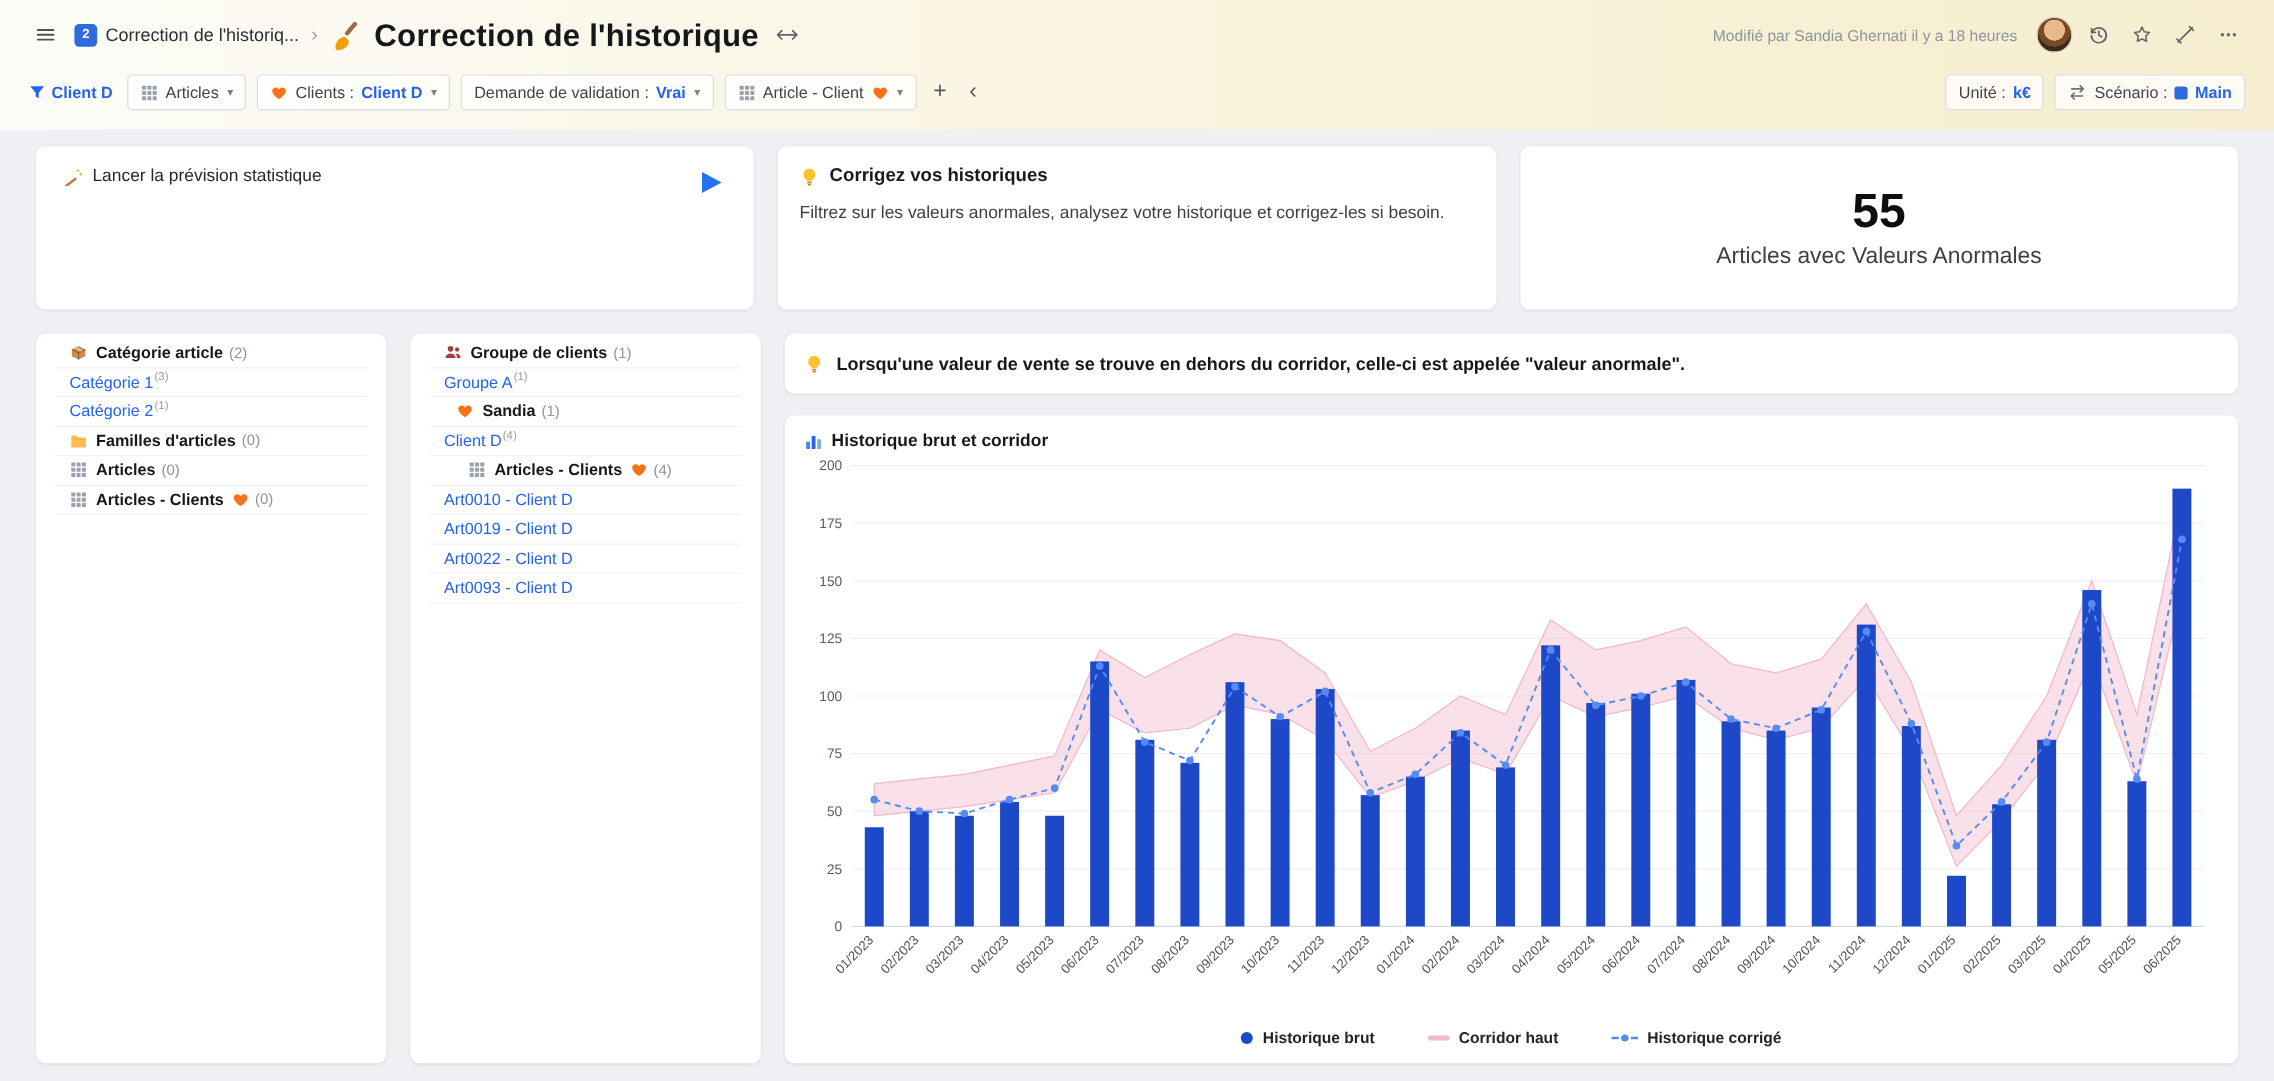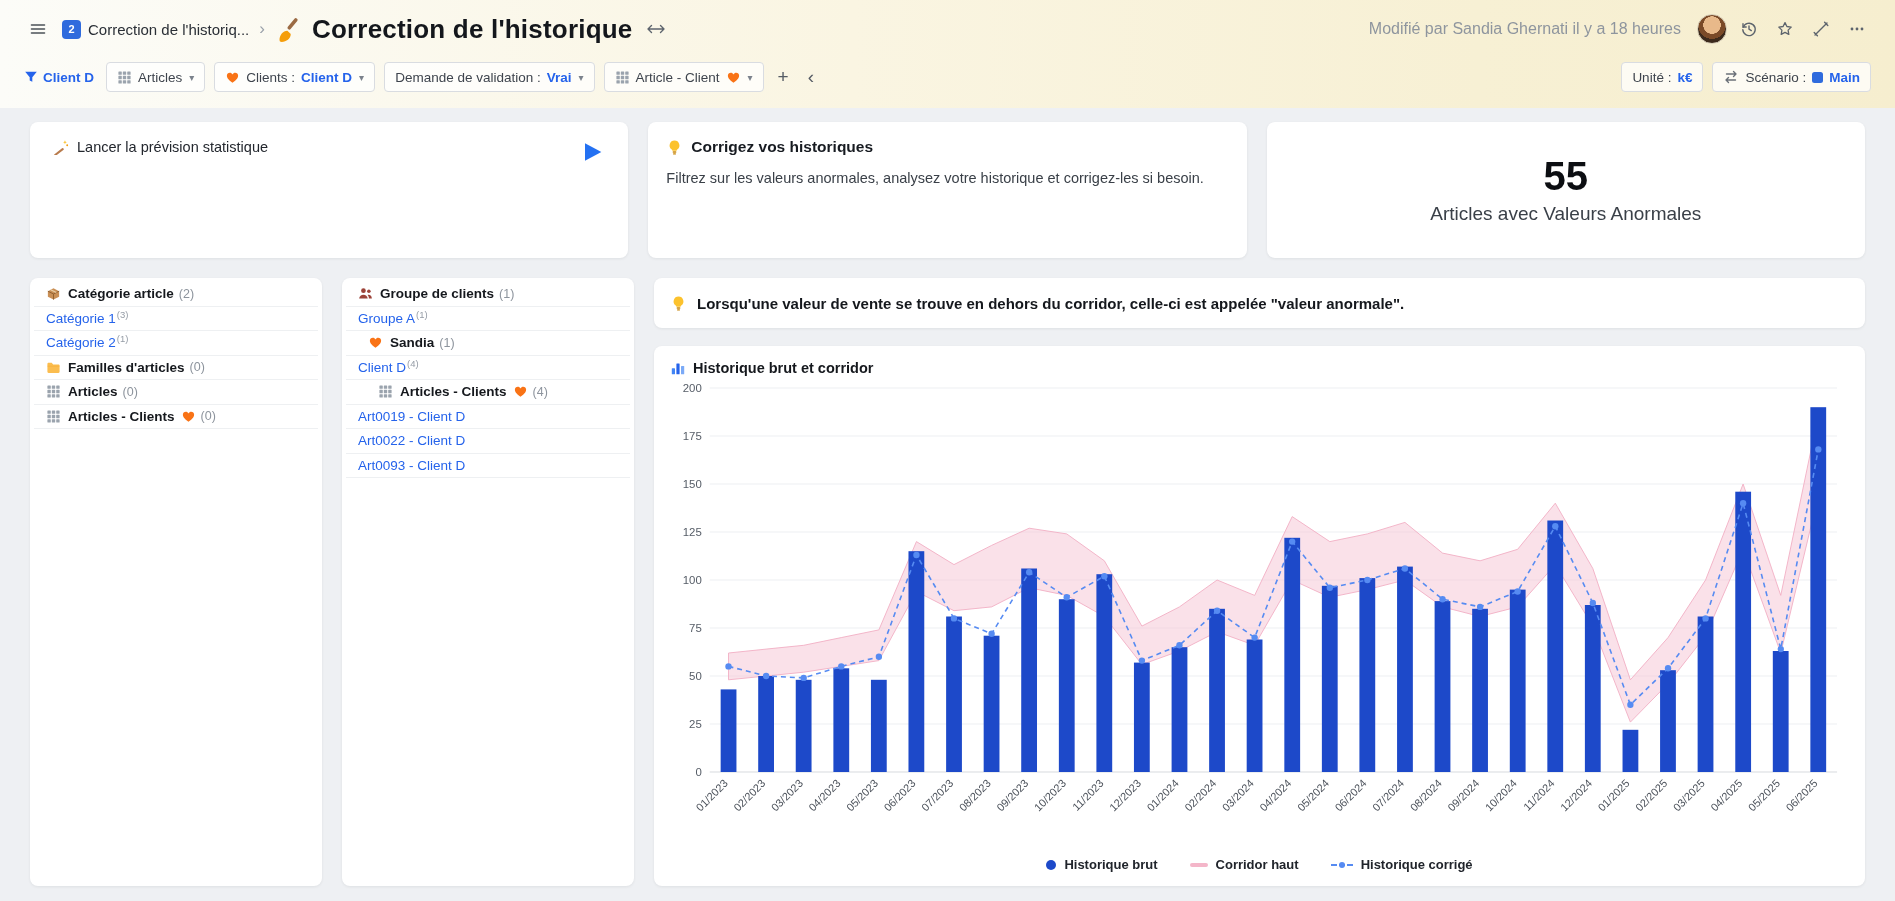--- a/index.html
+++ b/index.html
@@ -9,21 +9,21 @@
   .header{display:flex;align-items:center;justify-content:space-between;height:58px;padding:0 24px}
   .h-left{display:flex;align-items:center;gap:10px;min-width:0}
   .h-right{display:flex;align-items:center;gap:8px}
   .iconbtn{display:inline-flex;align-items:center;justify-content:center;width:28px;height:28px;border-radius:6px;cursor:pointer;color:#5b626b}
   .crumb{display:flex;align-items:center;gap:7px;font-size:15px;color:#2a2f36;max-width:225px;cursor:pointer}
   .crumb-badge{display:inline-flex;align-items:center;justify-content:center;min-width:19px;height:19px;border-radius:4px;background:#2f6bdd;color:#fff;font-size:11px;font-weight:700}
   .crumb-text{white-space:nowrap;overflow:hidden}
   .crumb-sep{color:#9aa1aa;font-size:17px}
   .title-emoji{display:inline-flex;width:27px;height:27px}
   .page-title{font-size:26px;font-weight:700;color:#14171c;letter-spacing:.2px;white-space:nowrap}
-  .modified{font-size:16px;color:#8e959e;margin-right:8px;white-space:nowrap}
+  .modified{font-size:13px;color:#8e959e;margin-right:8px;white-space:nowrap}
   .avatar{width:30px;height:30px;border-radius:50%;background:radial-gradient(circle at 50% 36%,#e8b98a 0 38%,#7a4a28 39% 60%,#3c2a1c 61% 100%);border:1px solid #d8cfba;cursor:pointer}
   .toolbar{display:flex;align-items:flex-start;justify-content:space-between;padding:4px 24px 16px}
   .t-left,.t-right{display:flex;align-items:center;gap:9px}
   .filter-chip{display:flex;align-items:center;gap:5px;font-size:13.5px;font-weight:700;color:#2563eb;margin-right:3px;cursor:pointer}
   .pill{display:flex;align-items:center;gap:6px;height:30px;padding:0 10px;background:rgba(255,255,255,.74);border:1px solid #d9dce1;border-radius:4px;font-size:13.5px;color:#3e444d;cursor:pointer;white-space:nowrap}
   .pill .val{color:#2563eb;font-weight:700}
   .val:empty,.pcount:empty,.psup:empty{display:none}
   .caret{font-size:10px;color:#7b828c;margin-left:1px}
   .tb-btn{font-size:19px;color:#555b64;padding:0 5px;cursor:pointer;background:none;border:none;line-height:30px}
   .sq-blue{display:inline-block;width:11px;height:11px;border-radius:2.5px;background:#2f6bdd}
@@ -32,37 +32,37 @@
   .card{background:#fff;border-radius:8px;box-shadow:0 1px 3px rgba(20,24,34,.07)}
   .c1{padding:16px 18px;height:136px}
   .card-title{display:flex;align-items:center;gap:8px;font-size:15.5px;font-weight:700;color:#171b21}
   .c1 p{margin-top:12px;font-size:14.5px;color:#3a4048;line-height:1.45}
   .c2{padding:16px 22px;height:136px;display:flex;justify-content:space-between;align-items:flex-start}
   .play{width:28px;height:28px;cursor:pointer;margin-top:0}
   .c3{height:136px;display:flex;flex-direction:column;align-items:center;justify-content:center;gap:7px}
   .kpi-num{font-size:40px;font-weight:700;color:#0c0e12;line-height:1}
   .kpi-label{font-size:19px;color:#3a4048}
   .row2{display:grid;grid-template-columns:292px 292px 1fr;gap:20px;margin-top:20px;height:608px}
-  .panel{padding:4px 4px;overflow:hidden}
+  .panel{padding:4px 16px;overflow:hidden}
   .prow{display:flex;align-items:center;height:24.5px;padding:0 12px;border-bottom:1px solid #eef0f2;font-size:13.5px}
   .prow .plabel{font-weight:700;color:#15181d;white-space:nowrap}
   .prow .pcount{color:#8d949d;margin-left:5px;font-size:12.5px}
   .plink{color:#2563eb;cursor:pointer;text-decoration:none;white-space:nowrap}
   .psup{color:#959ca6;font-size:9.5px;position:relative;top:-4px;margin-left:1px}
   .picon{display:inline-flex;width:15px;height:15px;margin-right:7px;flex:none}
   .picon.suffix{margin:0 0 0 6px}
   .ind1{padding-left:22px}.ind2{padding-left:32px}
   .rightcol{display:flex;flex-direction:column;gap:18px;min-width:0}
   .banner{display:flex;align-items:center;gap:10px;padding:0 16px;height:50px;font-size:15px;font-weight:700;color:#15181d;flex:none}
   .chartcard{flex:1;padding:14px 16px 8px;display:flex;flex-direction:column;min-height:0}
   .chart-title{display:flex;align-items:center;gap:7px;font-size:14.5px;font-weight:700;color:#15181d}
   #chart-svg{width:100%;height:460px;margin-top:2px;flex:none}
   .ytick{font-family:"Liberation Sans",sans-serif;font-size:11.5px;fill:#565d67}
   .xtick{font-family:"Liberation Sans",sans-serif;font-size:11px;fill:#4c525b}
-  .legend{display:flex;justify-content:center;gap:32px;align-items:center;padding:2px 0 6px;margin-top:auto}
+  .legend{display:flex;justify-content:center;gap:44px;align-items:center;padding:2px 0 6px;margin-top:auto}
   .legend-item{display:flex;align-items:center;gap:8px;font-size:13px;font-weight:700;color:#20242b;cursor:pointer}
   .sw-dot{width:10px;height:10px;border-radius:50%;background:#1d49c9;flex:none}
   .sw-band{width:18px;height:4px;border-radius:2px;background:#f4b6c9;flex:none}
   .sw-line{width:22px;border-top:2px dashed #568bf2;position:relative;flex:none}
   .sw-line i{position:absolute;left:8px;top:-4px;width:6px;height:6px;border-radius:50%;background:#568bf2}
 </style>
 </head>
 <body>
 
 <div class="topstrip">
@@ -372,20 +372,23 @@
             </svg>
           </span>
         <span class="plabel">Articles - Clients</span>
         <span class="picon suffix">
             <svg viewBox="0 0 16 16">
               <path d="M8 13.6C5.2 11.6 2 9 2 6.1 2 4.3 3.4 3 5.1 3 6.3 3 7.4 3.7 8 4.8 8.6 3.7 9.7 3 10.9 3 12.6 3 14 4.3 14 6.1c0 2.9-3.2 5.5-6 7.5z" fill="#f97316"></path>
             </svg>
           </span>
         <span class="pcount">(4)</span>
       </div>
+      <div class="prow">
+          <a class="plink">Art0010 - Client D</a>
+        </div>
       <div class="prow">
           <a class="plink">Art0019 - Client D</a>
         </div>
       <div class="prow">
           <a class="plink">Art0022 - Client D</a>
         </div>
       <div class="prow">
           <a class="plink">Art0093 - Client D</a>
         </div>
     </div>

